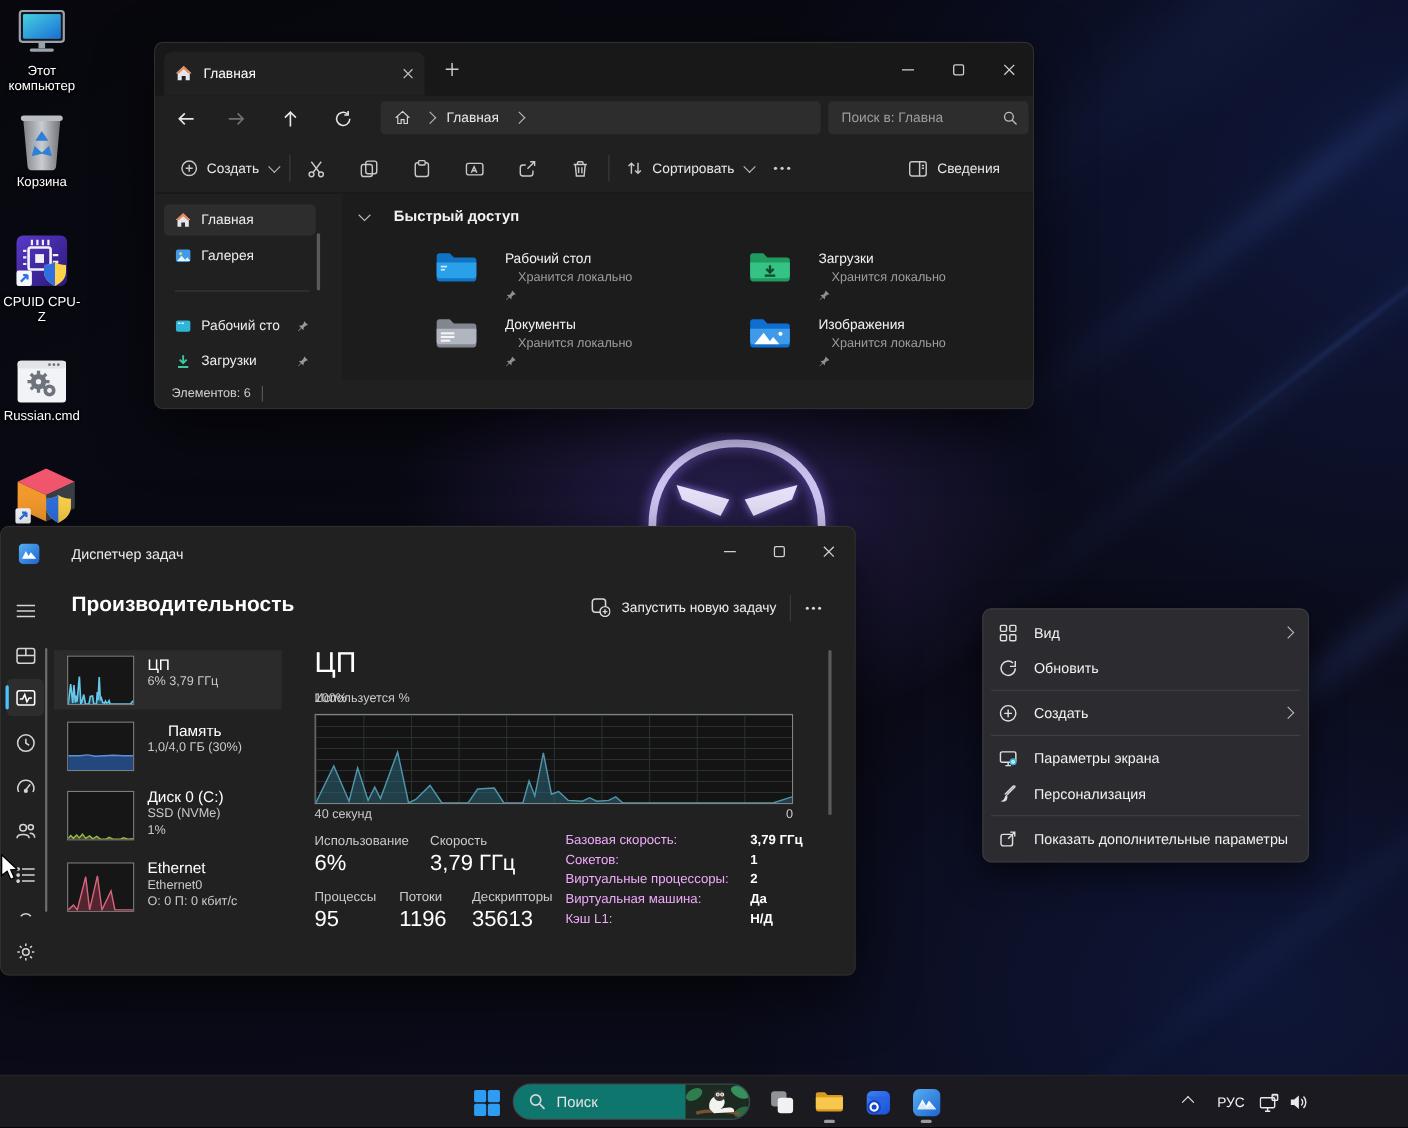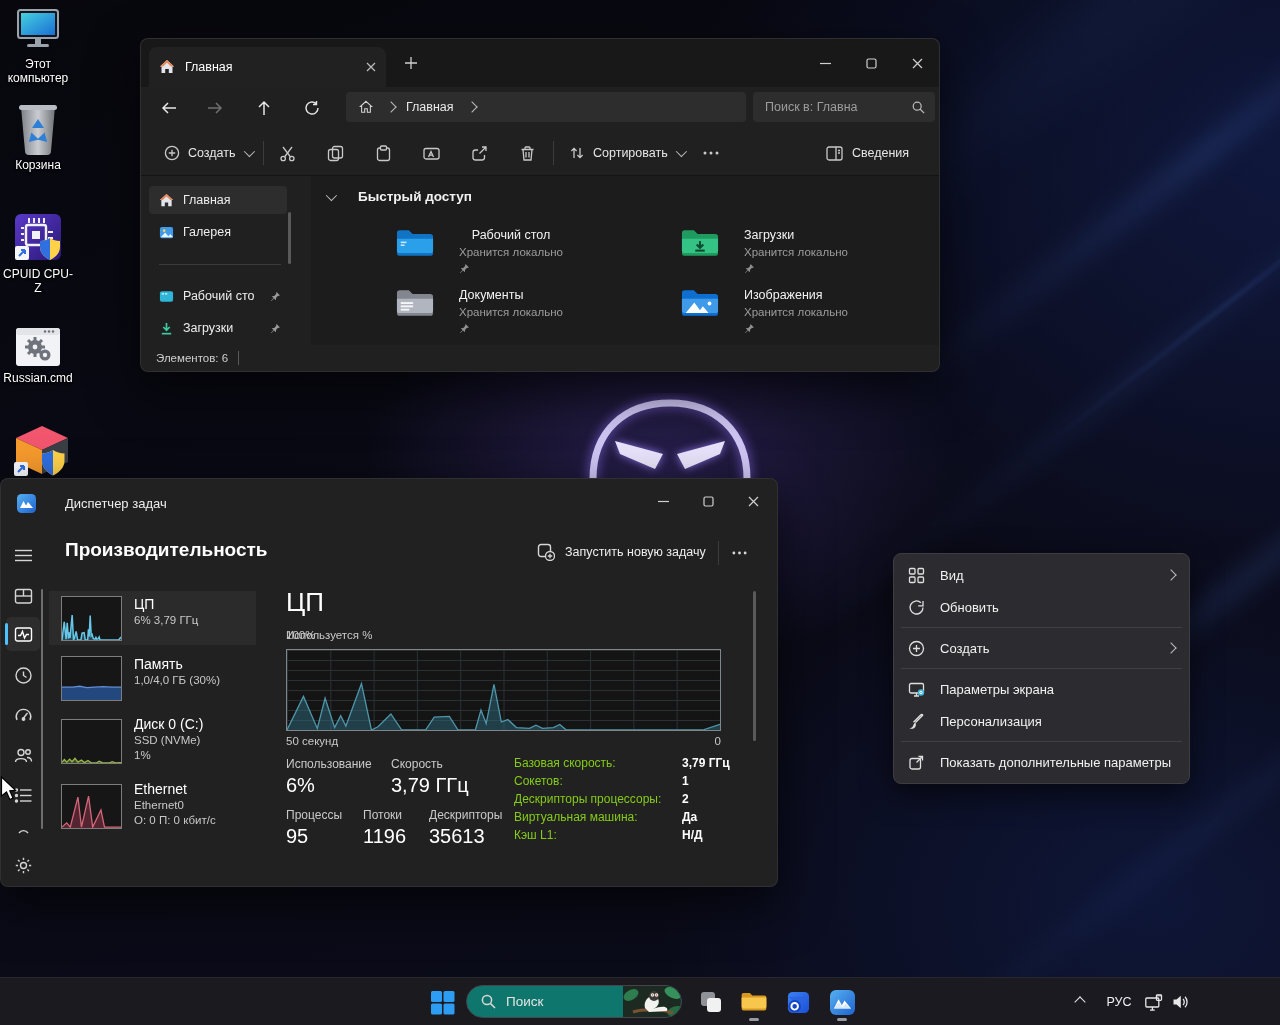--- a/index.html
+++ b/index.html
@@ -25,33 +25,33 @@
   #exp-addr{position:absolute;left:0;top:48px;right:0;height:42px;}
   .navbtn{position:absolute;top:6px;width:32px;height:30px;display:flex;align-items:center;justify-content:center;border-radius:4px;}
   .barbox{position:absolute;background:#2d2d2d;border-radius:4px;height:30px;top:5px;display:flex;align-items:center;font-size:12.5px;}
   #exp-toolbar{position:absolute;left:0;top:92px;right:0;height:44px;border-bottom:1px solid #141414;}
   .tbtn{position:absolute;top:6px;height:32px;display:flex;align-items:center;justify-content:center;border-radius:4px;}
   .tsep{position:absolute;top:10px;width:1px;height:24px;background:#3c3c3c;}
   #exp-body{position:absolute;left:0;top:137px;right:0;bottom:26px;}
   .sideitem{position:absolute;left:8px;width:138px;height:28px;display:flex;align-items:center;border-radius:4px;font-size:12.5px;color:#ededed;padding-left:10px;box-sizing:border-box;gap:9px;}
   .qitem{position:absolute;display:flex;gap:25px;}
   .qitem .nm{font-size:12.5px;color:#f2f2f2;line-height:15px;}
-  .qitem .sb{font-size:11.5px;color:#9d9d9d;line-height:14px;margin-top:2px;}
+  .qitem .sb{font-size:11.5px;color:#9d9d9d;line-height:14px;margin-top:2px;margin-left:12px;}
   #exp-status{position:absolute;left:0;bottom:0;right:0;height:26px;display:flex;align-items:center;padding-left:15px;font-size:11.5px;color:#cfcfcf;gap:10px;}
   
   #taskman{left:0;top:478px;width:763px;height:407px;background:#212121;}
   #tm-rail{position:absolute;left:0;top:50px;bottom:0;width:44px;}
   .railic{position:absolute;left:11px;width:22px;height:22px;display:flex;align-items:center;justify-content:center;}
   .tm-list-item{position:absolute;left:0;width:207px;}
   .thumb{position:absolute;left:12px;width:61px;height:45px;background:#161616;border:1px solid #7d7d7d;box-sizing:border-box;}
   .tm-t1{font-size:14px;color:#fff;line-height:17px;}
   .tm-t2{font-size:11.5px;color:#c9c9c9;line-height:15px;}
   .statlabel{font-size:12px;color:#c9c9c9;}
   .statval{font-size:20px;color:#fff;}
-  .rstat{font-size:12px;color:#84cc16;}
+  .rstat{font-size:12px;color:#f0abfc;}
   .rstatv{font-size:12px;color:#fff;font-weight:bold;}
   
   #ctxmenu{left:893px;top:553px;width:297px;background:#2c2c30;border:1px solid #3d3d42;border-radius:8px;box-shadow:0 10px 30px rgba(0,0,0,.6);padding:5px 5px;box-sizing:border-box;position:absolute;}
   .cmi{height:32px;display:flex;align-items:center;border-radius:4px;padding:0 9px;gap:15px;font-size:13px;color:#f1f1f1;}
   .cmi .grow{flex:1;}
   .cmdiv{height:1px;background:#404046;margin:4px 2px;}
   
   .chev{display:inline-block;width:7px;height:7px;border-right:1.4px solid #bdbdbd;border-bottom:1.4px solid #bdbdbd;}
   .chev.r{transform:rotate(-45deg);}
   .chev.d{transform:rotate(45deg) translateY(-2px);}
@@ -378,21 +378,21 @@
           </svg>
       </div>
       <div style="position:absolute;left:147px;top:36px;width:3px;height:52px;border-radius:2px;background:#5a5a5a;"></div>
 
       <div style="position:absolute;left:170px;top:0;right:0;bottom:0;background:#1c1c1c;">
         <div style="position:absolute;left:15px;top:13px;display:flex;align-items:center;gap:24px;">
           <span class="chev d"></span>
           <span style="font-size:13.5px;font-weight:bold;color:#f2f2f2;">Быстрый доступ</span>
         </div>
 
-        <div class="qitem" style="left:85px;top:52px;text-align:center;">
+        <div class="qitem" style="left:85px;top:52px;">
           <svg width="38" height="31" viewBox="0 0 40 32">
               <path d="M1 5a3 3 0 0 1 3-3h9.5l4 4H36a3 3 0 0 1 3 3v17a3 3 0 0 1-3 3H4a3 3 0 0 1-3-3z" fill="#1173c4"></path>
               <path d="M1 11h38v12a3 3 0 0 1-3 3H4a3 3 0 0 1-3-3z" fill="#2ba0ea"></path>
               <rect x="5" y="14" width="6" height="1.6" fill="#cfeafc"></rect>
               <rect x="5" y="17" width="4" height="1.6" fill="#cfeafc"></rect>
             </svg>
           <div>
               <div class="nm">Рабочий стол</div>
               <div class="sb">Хранится локально</div>
             <svg width="11" height="11" viewBox="0 0 16 16" style="margin-top:4px;">
@@ -585,21 +585,21 @@
         <svg width="100%" height="100%" viewBox="0 0 100 100" preserveAspectRatio="none">
             <polygon fill="rgba(70,170,210,0.35)" points="0,100 0,100 3.8,58 7,98 8.8,60 11,97 12.4,82 13.6,95 17.2,42 19.5,100 21,96 24,80 26.5,100 32,100 34,84 37.5,83 39.5,100 43.5,100 44.8,75 46,92 47.8,43 49.5,90 51,87 53,97 56,98 57.5,94 59,98 61.5,97 63,93 64.5,100 96,100 100,93 100,100"></polygon>
             <polyline fill="none" stroke="#67c7e8" stroke-width="1.5" vector-effect="non-scaling-stroke" points="0,100 3.8,58 7,98 8.8,60 11,97 12.4,82 13.6,95 17.2,42 19.5,100 21,96 24,80 26.5,100 32,100 34,84 37.5,83 39.5,100 43.5,100 44.8,75 46,92 47.8,43 49.5,90 51,87 53,97 56,98 57.5,94 59,98 61.5,97 63,93 64.5,100 96,100 100,93"></polyline>
           </svg>
       </div>
       <div style="position:absolute;left:85px;top:5px;">
           <div class="tm-t1">ЦП</div>
           <div class="tm-t2">6%  3,79 ГГц</div>
         </div>
     </div>
-    <div class="tm-list-item" style="left:48px;top:172px;height:54px;">
+    <div class="tm-list-item" style="left:48px;top:172px;height:54px;text-align:center;">
       <div class="thumb" style="top:5px;">
         <svg width="100%" height="100%" viewBox="0 0 100 100" preserveAspectRatio="none">
             <rect x="0" width="100" fill="#23487e" y="70" height="30"></rect>
             <polyline fill="none" stroke="#5f8fd6" stroke-width="1.3" vector-effect="non-scaling-stroke" points="0,70 18,70 30,68 42,71 55,70 70,69 85,70 100,70"></polyline>
           </svg>
       </div>
       <div style="position:absolute;left:85px;top:5px;">
           <div class="tm-t1">Память</div>
           <div class="tm-t2">1,0/4,0 ГБ (30%)</div>
         </div>
@@ -634,21 +634,21 @@
     <div style="position:absolute;left:258px;top:100px;right:0;bottom:0;">
       <span style="position:absolute;left:27px;top:8px;font-size:26px;color:#fff;">ЦП</span>
       <span style="position:absolute;left:27px;top:50px;font-size:11.5px;color:#c9c9c9;">Используется %</span>
       <span style="position:absolute;left:27px;top:50px;width:435px;text-align:left;font-size:11.5px;color:#c9c9c9;">100%</span>
       <div style="position:absolute;left:27px;top:70px;width:435px;height:82px;border:1px solid #80858a;box-sizing:border-box;background-color:#141414;background-image:linear-gradient(90deg,#2a3133 1px,transparent 1px),linear-gradient(#2a3133 1px,transparent 1px);background-size:10% 100%,100% 12.5%;">
         <svg width="100%" height="100%" viewBox="0 0 100 100" preserveAspectRatio="none">
             <polygon fill="rgba(45,105,125,0.5)" points="0,100 0,100 3.8,58 7,98 8.8,60 11,97 12.4,82 13.6,95 17.2,42 19.5,100 21,96 24,80 26.5,100 32,100 34,84 37.5,83 39.5,100 43.5,100 44.8,75 46,92 47.8,43 49.5,90 51,87 53,97 56,98 57.5,94 59,98 61.5,97 63,93 64.5,100 96,100 100,93 100,100"></polygon>
             <polyline fill="none" stroke="#4f96aa" stroke-width="1.3" vector-effect="non-scaling-stroke" points="0,100 3.8,58 7,98 8.8,60 11,97 12.4,82 13.6,95 17.2,42 19.5,100 21,96 24,80 26.5,100 32,100 34,84 37.5,83 39.5,100 43.5,100 44.8,75 46,92 47.8,43 49.5,90 51,87 53,97 56,98 57.5,94 59,98 61.5,97 63,93 64.5,100 96,100 100,93"></polyline>
           </svg>
       </div>
-      <span style="position:absolute;left:27px;top:156px;font-size:11.5px;color:#c9c9c9;">50 секунд</span>
+      <span style="position:absolute;left:27px;top:156px;font-size:11.5px;color:#c9c9c9;">40 секунд</span>
       <span style="position:absolute;left:27px;top:156px;width:435px;text-align:right;font-size:11.5px;color:#c9c9c9;">0</span>
 
       <div style="position:absolute;left:27px;top:178px;">
           <div class="statlabel">Использование</div>
           <div class="statval" style="margin-top:3px;">6%</div>
         </div>
       <div style="position:absolute;left:132px;top:178px;">
           <div class="statlabel">Скорость</div>
           <div class="statval" style="margin-top:3px;">3,79 ГГц</div>
         </div>
@@ -668,21 +668,21 @@
       <div style="position:absolute;left:255px;top:177px;width:230px;">
         <div style="display:flex;justify-content:space-between;height:18px;">
             <span class="rstat">Базовая скорость:</span>
             <span class="rstatv" style="width:62px;">3,79 ГГц</span>
           </div>
         <div style="display:flex;justify-content:space-between;height:18px;">
             <span class="rstat">Сокетов:</span>
             <span class="rstatv" style="width:62px;">1</span>
           </div>
         <div style="display:flex;justify-content:space-between;height:18px;">
-            <span class="rstat">Дескрипторы процессоры:</span>
+            <span class="rstat">Виртуальные процессоры:</span>
             <span class="rstatv" style="width:62px;">2</span>
           </div>
         <div style="display:flex;justify-content:space-between;height:18px;">
             <span class="rstat">Виртуальная машина:</span>
             <span class="rstatv" style="width:62px;">Да</span>
           </div>
         <div style="display:flex;justify-content:space-between;height:18px;">
             <span class="rstat">Кэш L1:</span>
             <span class="rstatv" style="width:62px;">Н/Д</span>
           </div>

